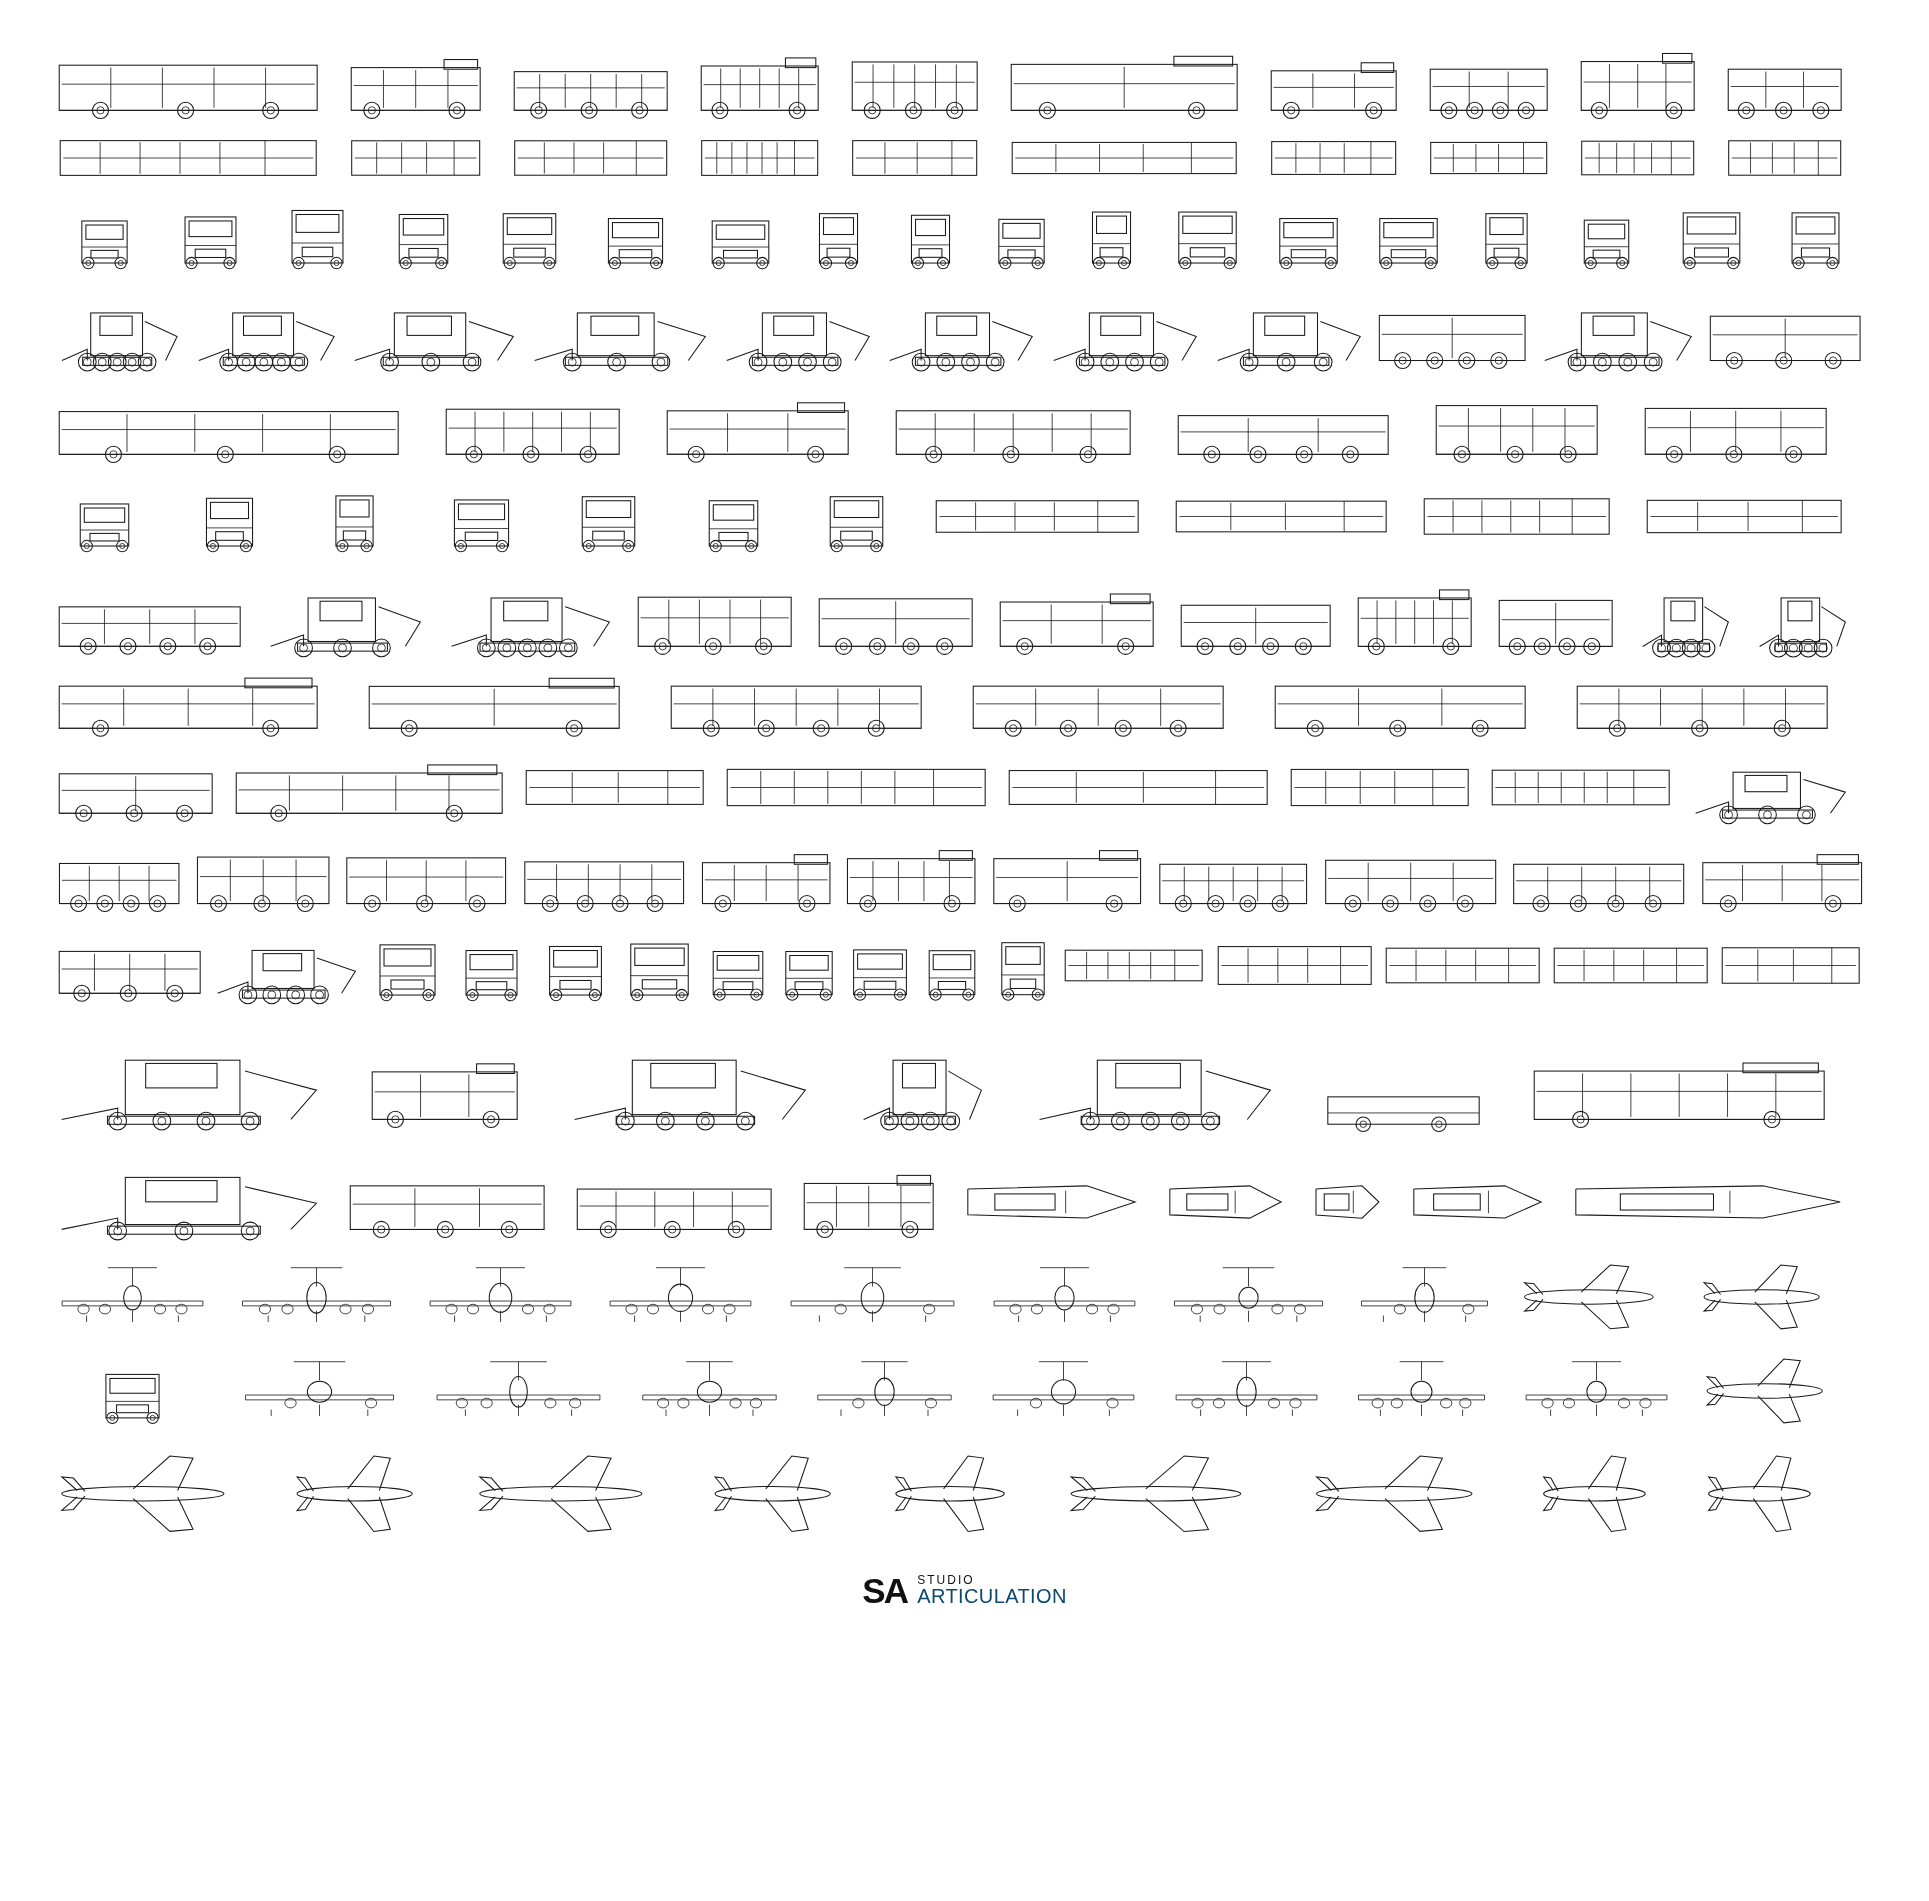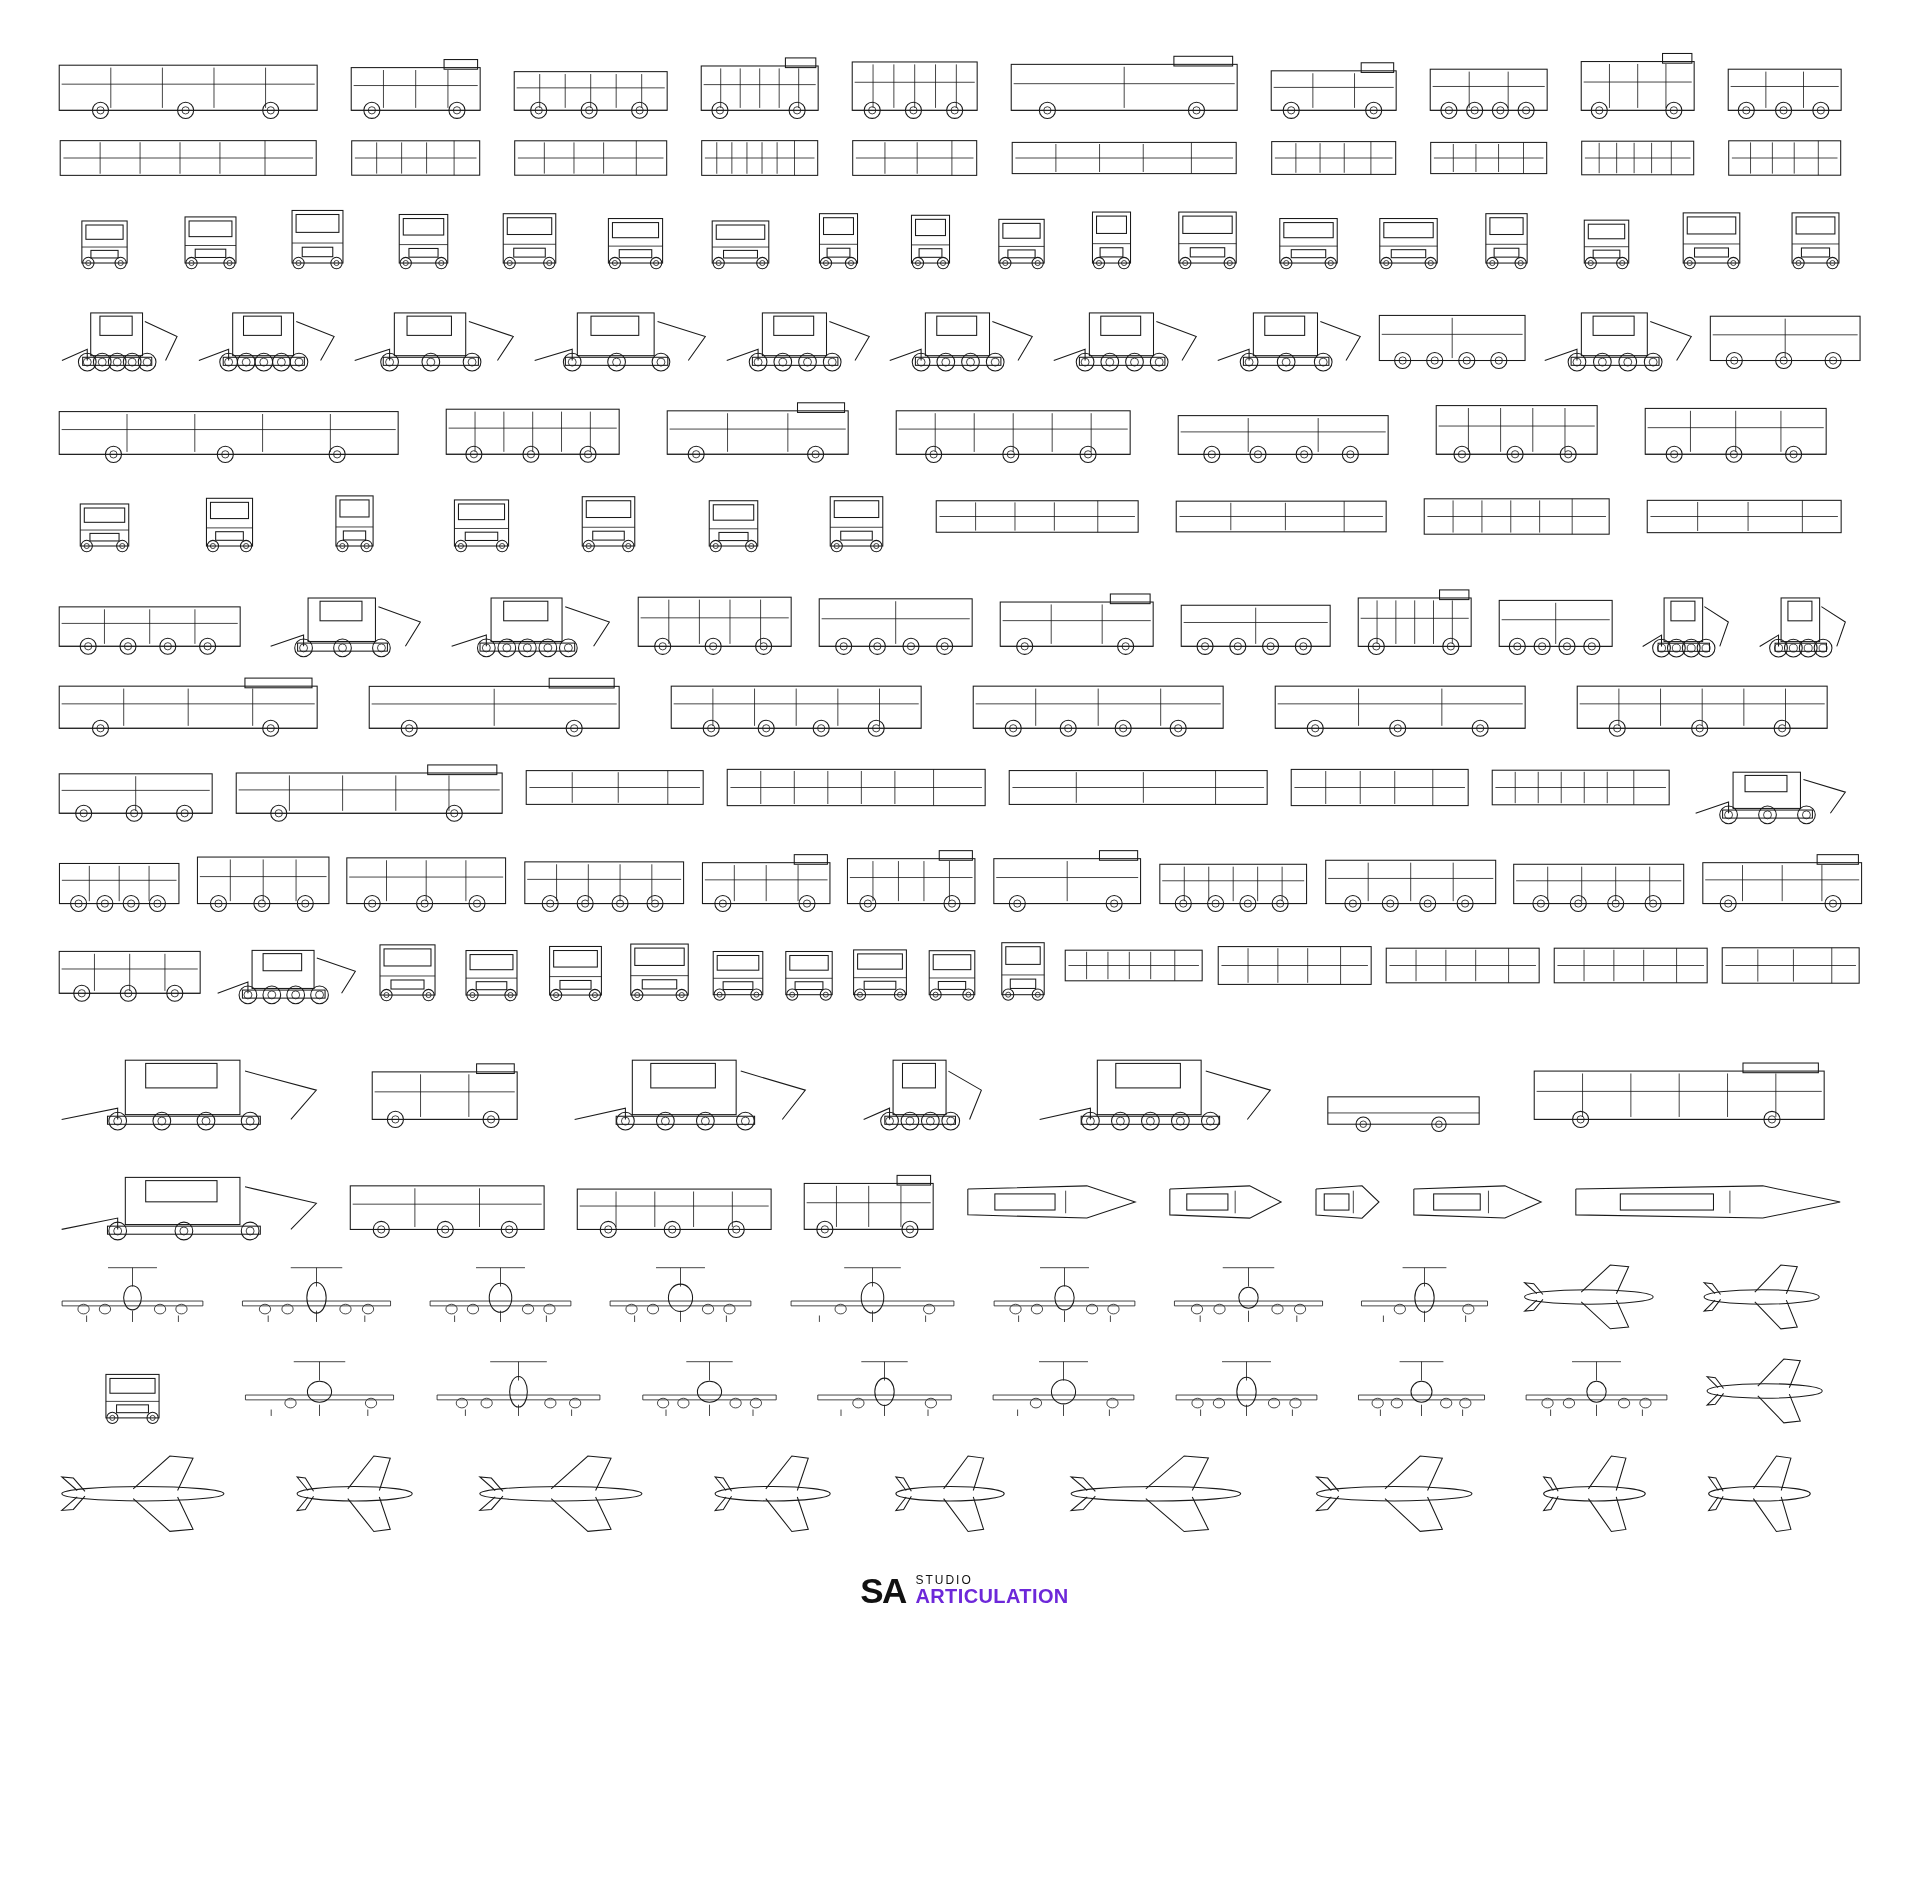--- a/index.html
+++ b/index.html
@@ -55,23 +55,23 @@
     flex-direction:column;
     line-height:1.05;
   }
   .logo-studio{
     font-size:12px;
     letter-spacing:2px;
     color:#111;
   }
   .logo-articulation{
     font-size:20px;
-    font-weight:bold;
+    font-weight:normal;
     letter-spacing:0.4px;
-    color:#6d28d9;
+    color:#0c4a6e;
     text-align:center;
   }
 </style>
 </head>
 <body>
 
 <div class="sheet">
   <div id="rows-host">
       <div class="row">
         <div class="cell" title="coach-bus-side" style="width: 266px; height: 93px; margin-right: 26px;">

